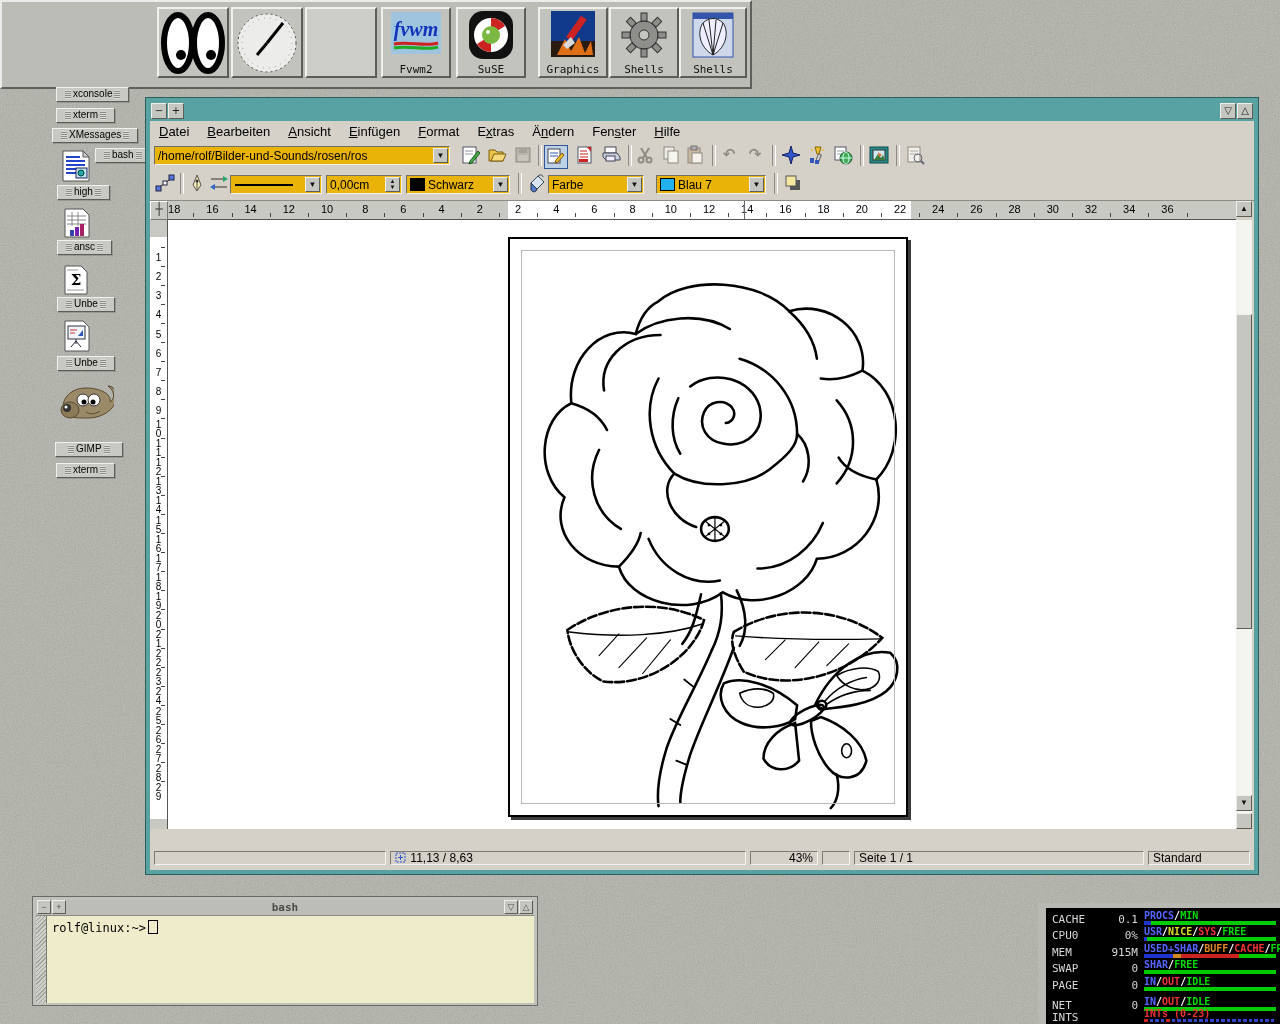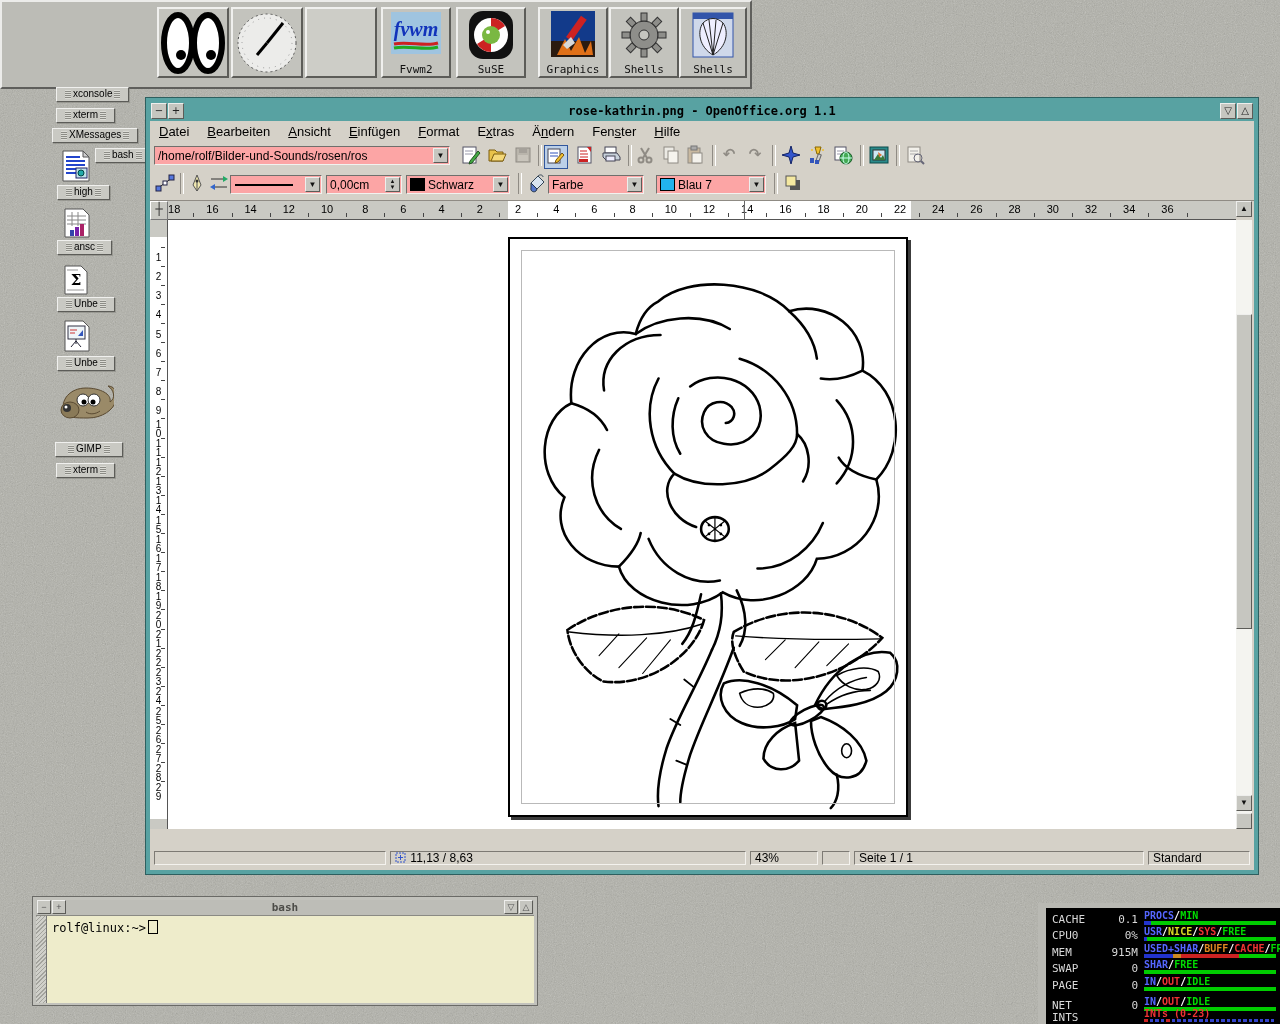--- a/index.html
+++ b/index.html
@@ -43,21 +43,21 @@
     border:1px solid;border-color:#eeeeec #5c5c58 #5c5c58 #eeeeec;box-sizing:border-box;
     font:10px "DejaVu Sans",sans-serif;text-align:center;line-height:13px;color:#222;}
   #oo-menubar{position:absolute;left:0;top:19px;width:100%;height:21px;background:#d5d1c8;
     border-bottom:1px solid #a9a59c;}
   .menu-item{display:inline-block;padding:3px 9px 0 9px;font:13px "Liberation Sans",sans-serif;color:#000;}
   #oo-funcbar{position:absolute;left:0;top:40px;width:100%;height:28px;background:#d5d1c8;}
   #oo-objbar{position:absolute;left:0;top:68px;width:100%;height:30px;background:#d5d1c8;
     border-bottom:1px solid #8f8b84;}
   .ticon{position:absolute;top:3px;width:22px;height:22px;text-align:center;}
   .tsep{position:absolute;top:3px;width:2px;height:21px;border-left:1px solid #8f8b84;border-right:1px solid #fff;}
-  .combo{position:absolute;background:#fca5a5;border:1px solid;border-color:#6f6f6c #f2f2ef #f2f2ef #6f6f6c;
+  .combo{position:absolute;background:#eab308;border:1px solid;border-color:#6f6f6c #f2f2ef #f2f2ef #6f6f6c;
     height:19px;box-sizing:border-box;font:12px "Liberation Sans",sans-serif;}
   .combo .val{position:absolute;left:3px;top:2px;white-space:nowrap;overflow:hidden;}
   .drop{position:absolute;right:1px;top:1px;width:15px;bottom:1px;background:#c6c6c0;
     border:1px solid;border-color:#eeeeec #5c5c58 #5c5c58 #eeeeec;box-sizing:border-box;
     text-align:center;font-size:8px;line-height:14px;color:#111;}
   .swatch{display:inline-block;width:13px;height:11px;border:1px solid #000;vertical-align:-2px;margin-right:3px;}
   
   #ruler-corner{position:absolute;left:0;top:99px;width:18px;height:19px;background:#c9c9c3;
     border:1px solid;border-color:#fff #777 #777 #fff;box-sizing:border-box;
     font:12px "DejaVu Sans",sans-serif;line-height:15px;text-align:center;color:#333;}
@@ -327,21 +327,20 @@
       </svg>
   </div>
   <div class="plaque" style="left:55px;top:442px;padding:0 10px"><i></i><span>GIMP</span><i></i></div>
   <div class="plaque" style="left:56px;top:463px"><i></i><span>xterm</span><i></i></div>
 
   <div id="oo">
    <div id="oo-body">
     <div id="oo-title">
       <div class="tbtn" style="left:1px">−</div>
       <div class="tbtn" style="left:18px">+</div>
-      <span class="txt">rose-kathrin.png - OpenOffice.org 1.1</span>
       <div class="tbtn" style="right:18px">▽</div>
       <div class="tbtn" style="right:1px">△</div>
     </div>
 
     <div id="oo-menubar"><span class="menu-item"><u>D</u>atei</span><span class="menu-item"><u>B</u>earbeiten</span><span class="menu-item"><u>A</u>nsicht</span><span class="menu-item"><u>E</u>infügen</span><span class="menu-item"><u>F</u>ormat</span><span class="menu-item">E<u>x</u>tras</span><span class="menu-item">Ä<u>n</u>dern</span><span class="menu-item">Fen<u>s</u>ter</span><span class="menu-item"><u>H</u>ilfe</span></div>
 
     <div id="oo-funcbar">
       <div class="combo" style="left:4px;top:4px;width:296px">
         <span class="val" style="right:18px">/home/rolf/Bilder-und-Sounds/rosen/ros</span>
         <span class="drop">▼</span>
@@ -702,21 +701,21 @@
     <div id="statusbar">
       <div class="sfield" style="left:4px;width:232px"></div>
       <div class="sfield" style="left:240px;width:356px">
         <svg width="12" height="11" style="vertical-align:-1px">
           <rect x="1" y="1" width="9" height="9" fill="none" stroke="#3355cc" stroke-dasharray="2 1"></rect>
           <line x1="5.5" y1="3" x2="5.5" y2="8" stroke="#3355cc"></line>
               <line x1="3" y1="5.5" x2="8" y2="5.5" stroke="#3355cc"></line>
             </svg>
         <span>11,13 / 8,63</span>
       </div>
-      <div class="sfield" style="left:600px;width:68px;text-align:left">43%</div>
+      <div class="sfield" style="left:600px;width:68px;text-align:right">43%</div>
       <div class="sfield" style="left:672px;width:28px"></div>
       <div class="sfield" style="left:704px;width:290px">Seite 1 / 1</div>
       <div class="sfield" style="left:998px;width:102px">Standard</div>
     </div>
    </div>
   </div>
 
   <div id="term">
     <div id="term-title">
       <div class="t2btn" style="left:1px">−</div>

